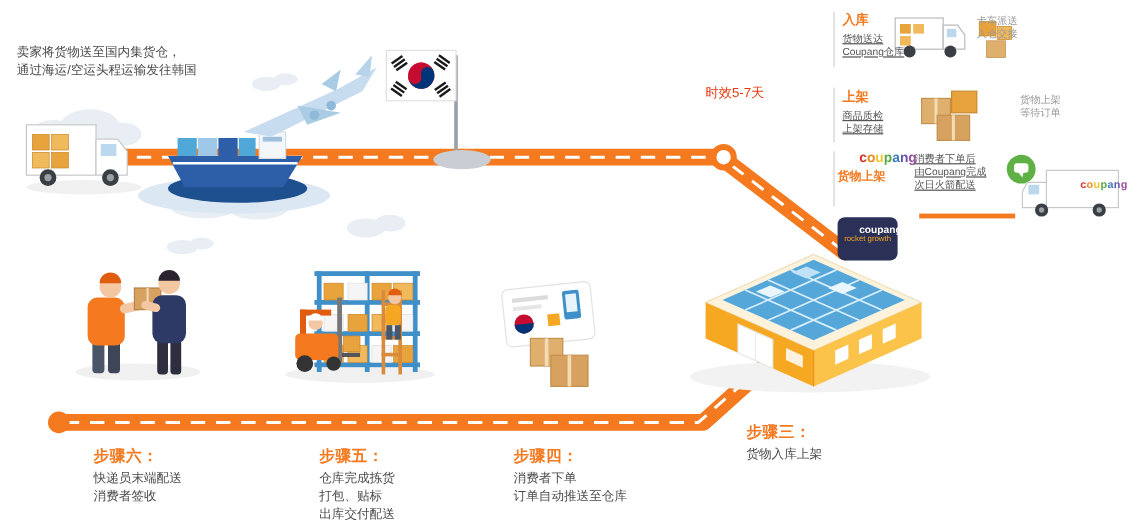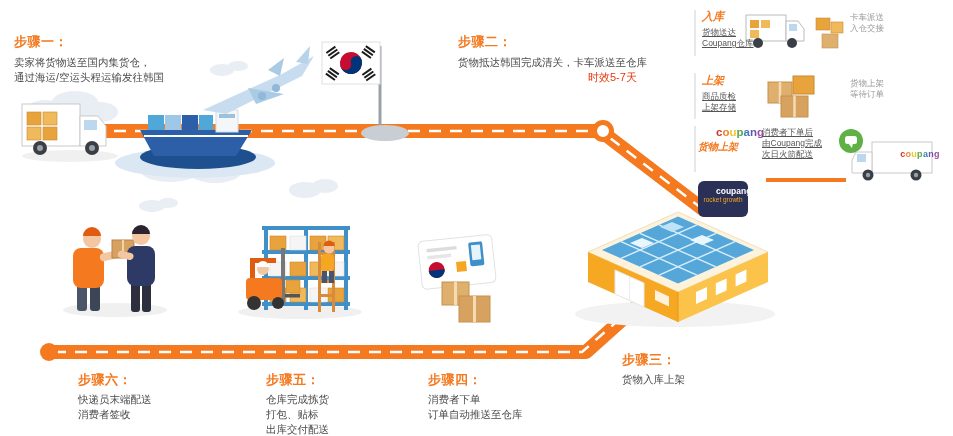--- a/index.html
+++ b/index.html
@@ -3,21 +3,21 @@
 <meta charset="utf-8">
 <style>
   html,body{margin:0;padding:0;background:#ffffff;}
   .canvas{position:relative;width:953px;height:436px;background:#ffffff;
           font-family:"Liberation Sans",sans-serif;overflow:hidden;}
   .abs{position:absolute;}
   svg{display:block;}
   .step-label{font-size:13px;font-weight:700;color:#F4791F;letter-spacing:.5px;}
   .step-desc{font-size:10.5px;color:#4a4a4a;line-height:15px;}
   .hl{font-size:11px;font-weight:400;color:#E8380D;}
-  .p-label{font-size:11px;font-weight:700;color:#F4791F;font-style:italic;}
+  .p-label{font-size:11px;font-weight:700;color:#F4791F;}
   .p-desc{font-size:8.5px;color:#555;line-height:11px;margin-top:3px;text-decoration:underline;}
   .p-note{font-size:8.5px;color:#999;line-height:11px;}
   .badge{width:50px;height:36px;background:#2b3057;border-radius:6px;text-align:center;
          padding-top:5px;box-sizing:border-box;}
   .badge .brand{font-size:8.5px;font-weight:700;color:#fff;line-height:10px;}
   .badge .sub{font-size:6.5px;color:#F5A623;line-height:8px;}
   .coupang-logo{font-weight:700;margin-left:18px;}
   .truck-logo{font-size:9px;text-align:center;letter-spacing:.3px;}
   .panel-logo{font-size:11.5px;}
 </style>
@@ -278,33 +278,26 @@
       <rect x="857" y="154" width="9" height="8" fill="#bcd8ee"></rect>
       <circle cx="868" cy="175" r="5.5" fill="#3a3f46"></circle>
         <circle cx="868" cy="175" r="2.2" fill="#9aa0a8"></circle>
       <circle cx="916" cy="175" r="5.5" fill="#3a3f46"></circle>
         <circle cx="916" cy="175" r="2.2" fill="#9aa0a8"></circle>
     </g>
     <rect x="766" y="178" width="80" height="4" fill="#F4791F"></rect>
   </svg>
 
   <div class="abs" style="left:14px;top:33px">
-    <div class="step-label">步骤一：</div>
     <div class="step-desc" style="margin-top:4px">
       <div>卖家将货物送至国内集货仓，</div>
       <div>通过海运/空运头程运输发往韩国</div>
     </div>
   </div>
 
-  <div class="abs" style="left:458px;top:33px">
-    <div class="step-label">步骤二：</div>
-    <div class="step-desc" style="margin-top:4px">
-      <div>货物抵达韩国完成清关，卡车派送至仓库</div>
-    </div>
-  </div>
   <div class="abs hl" style="left:588px;top:70px">时效5-7天</div>
 
   <div class="abs" style="left:428px;top:371px">
     <div class="step-label">步骤四：</div>
     <div class="step-desc" style="margin-top:3px">
       <div>消费者下单</div>
       <div>订单自动推送至仓库</div>
     </div>
   </div>
 
@@ -332,21 +325,21 @@
     </div>
   </div>
 
   <div class="abs" style="left:702px;top:9px">
     <div class="p-label">入库</div>
     <div class="p-desc">
       <div>货物送达</div>
       <div>Coupang仓库</div>
     </div>
   </div>
-  <div class="abs p-note" style="left:850px;top:12px;width:70px">
+  <div class="abs p-note" style="left:814px;top:12px;width:70px">
     <div>卡车派送</div>
     <div>入仓交接</div>
   </div>
 
   <div class="abs" style="left:702px;top:73px">
     <div class="p-label">上架</div>
     <div class="p-desc">
       <div>商品质检</div>
       <div>上架存储</div>
     </div>

